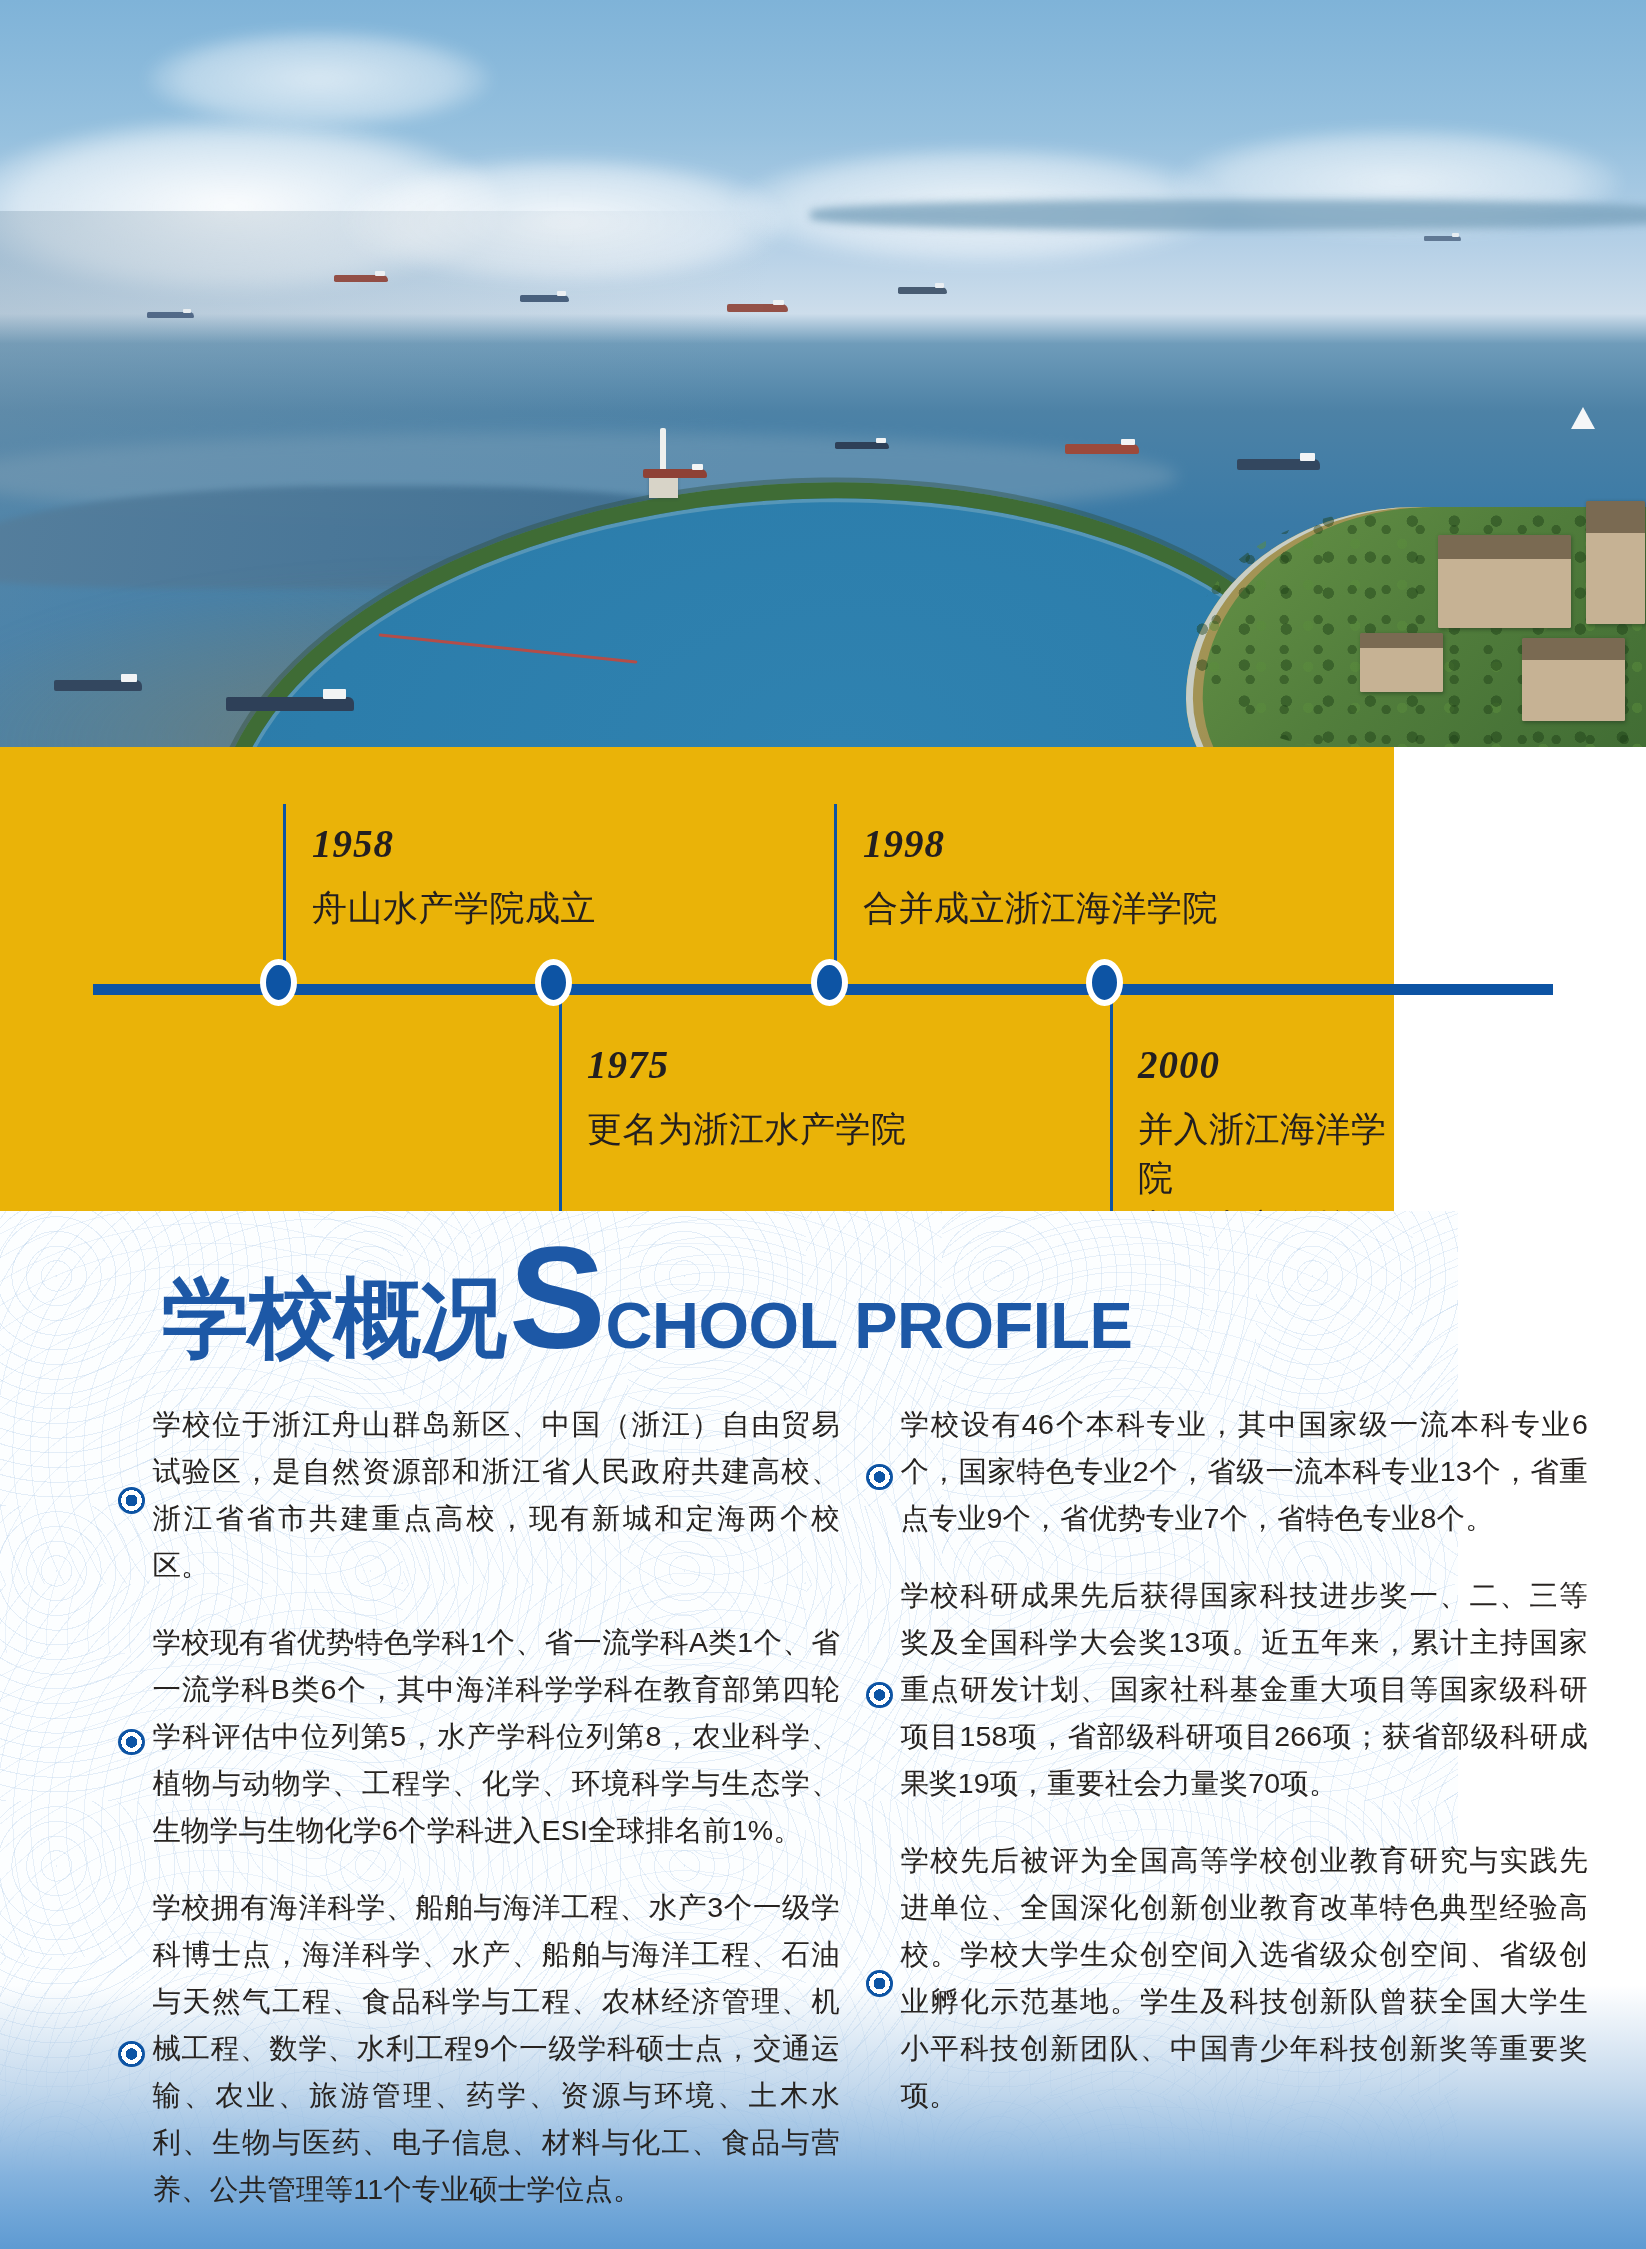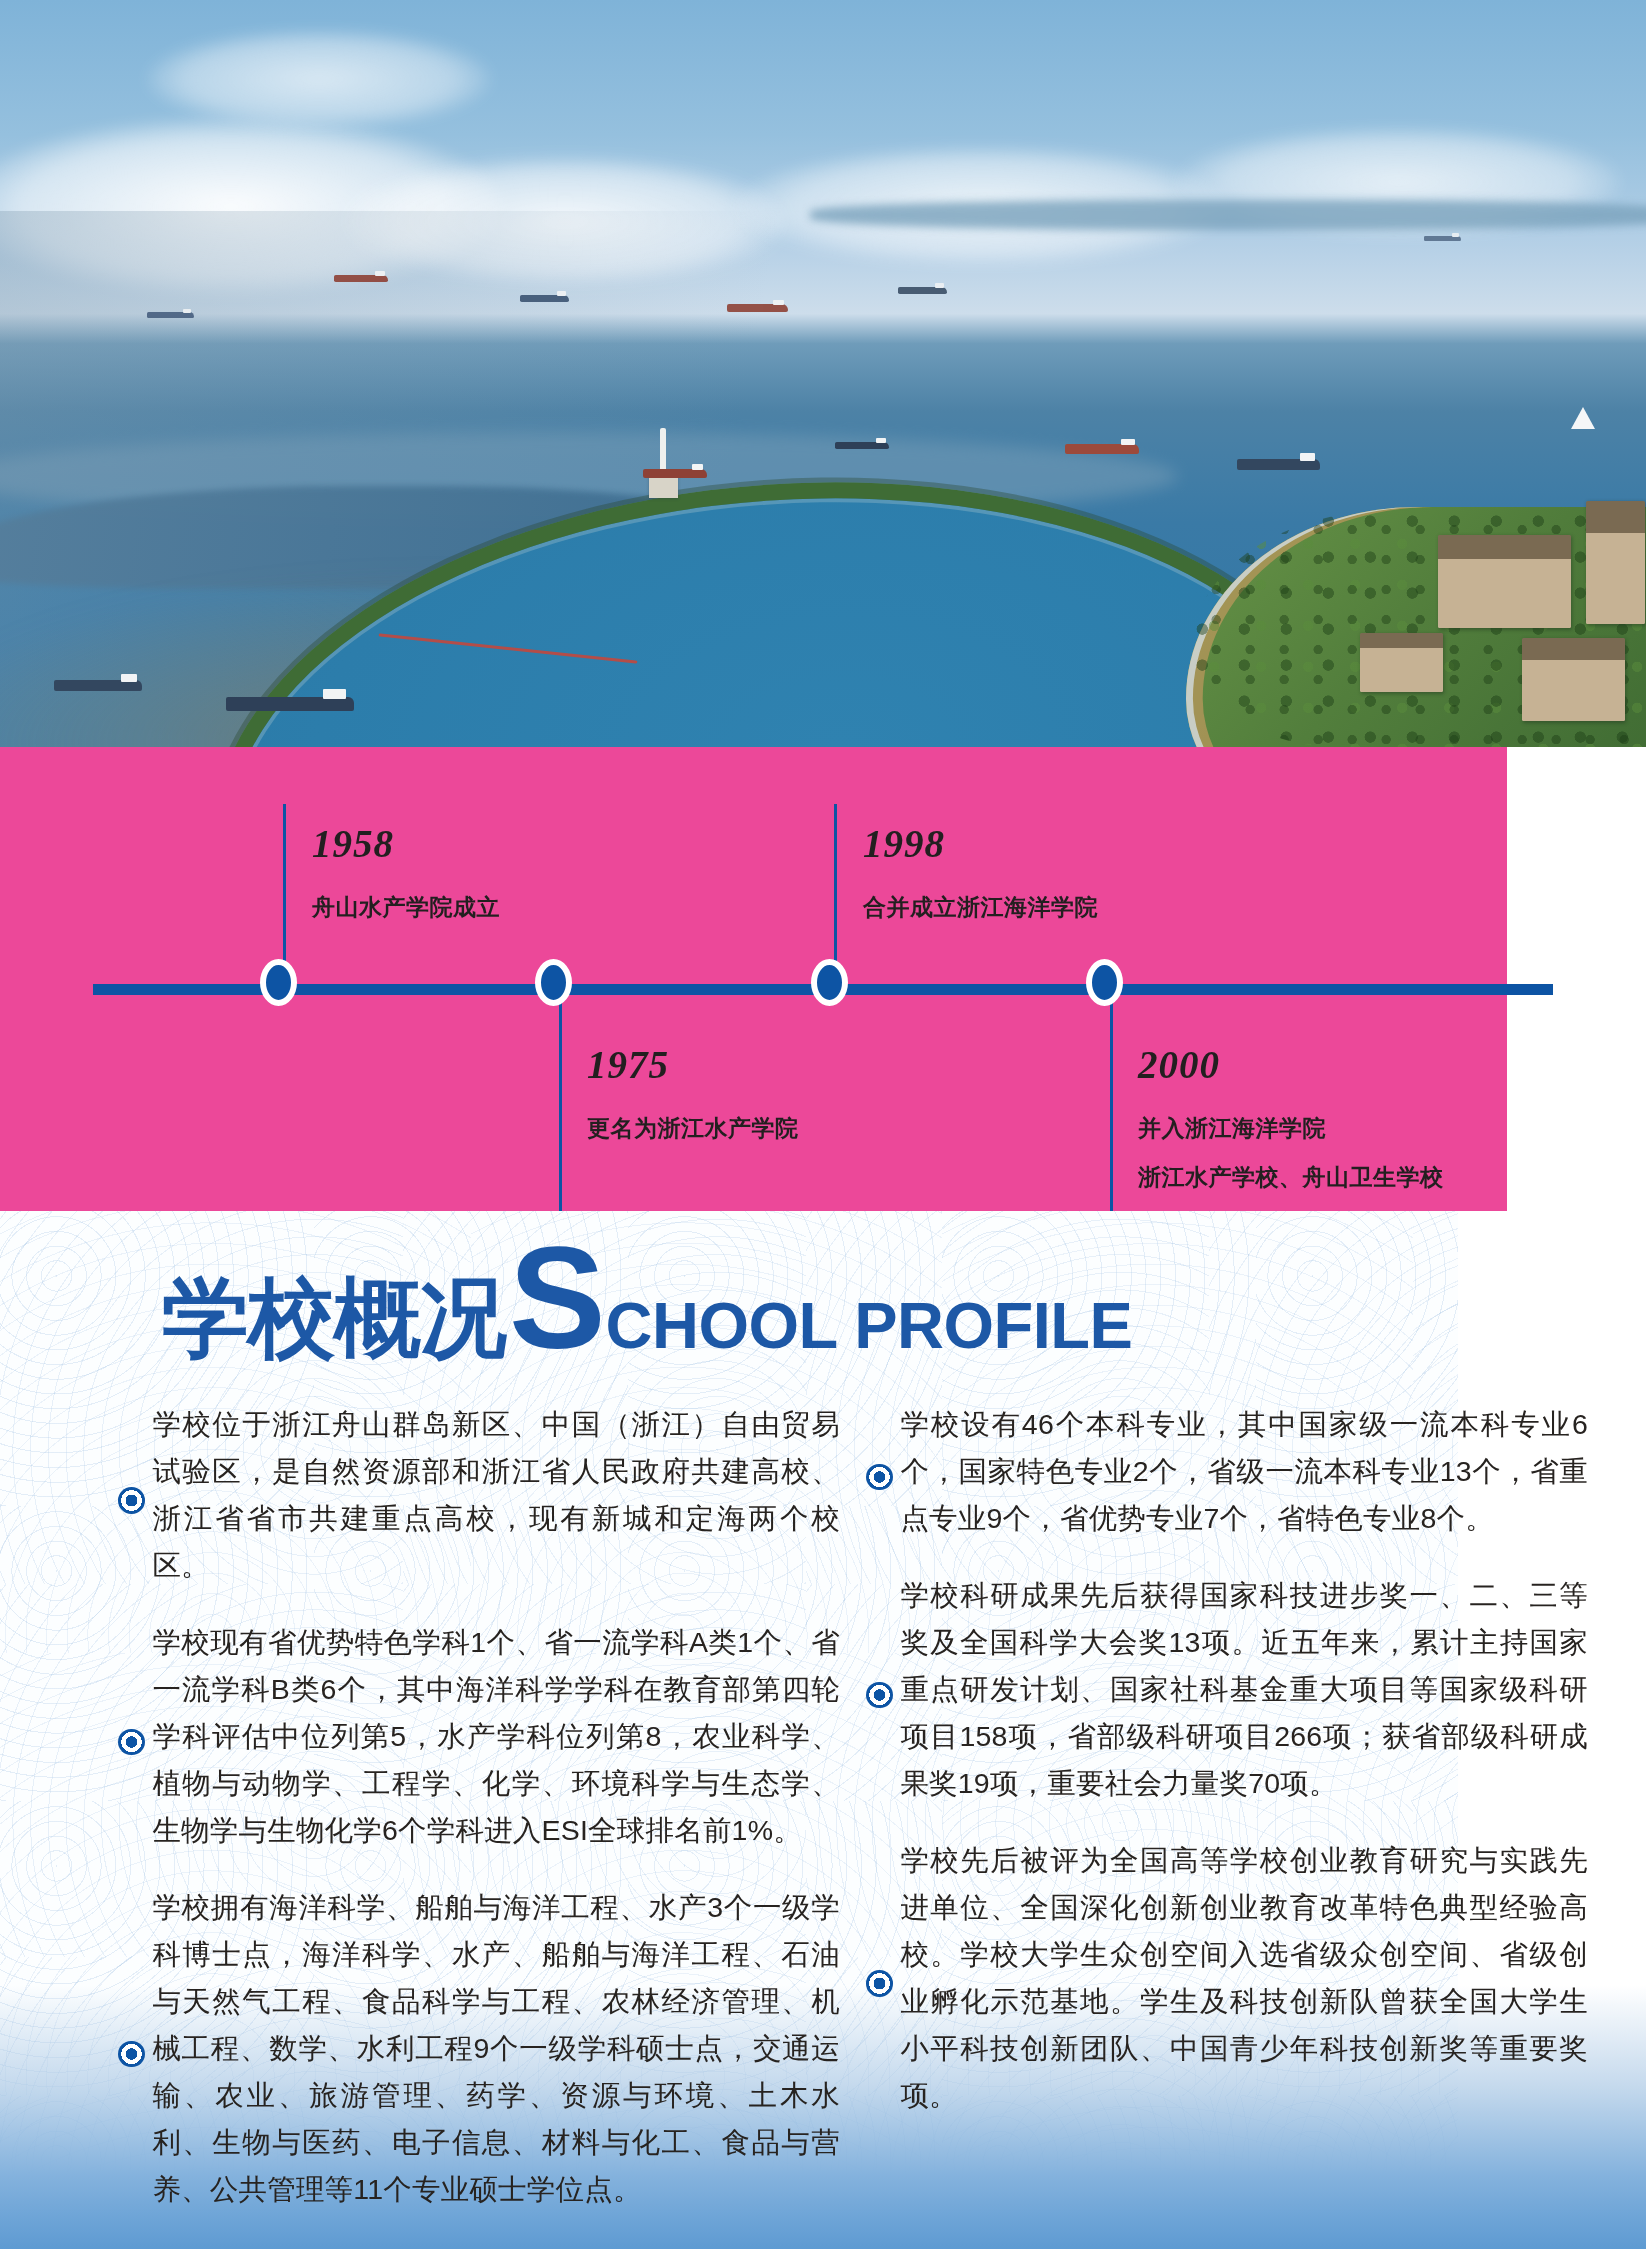--- a/index.html
+++ b/index.html
@@ -32,28 +32,28 @@
           background-image:radial-gradient(circle at 22% 28%, rgba(28,62,22,.45) 0 5.4px, rgba(0,0,0,0) 5.9px),
                            radial-gradient(circle at 68% 62%, rgba(24,55,18,.4) 0 4.4px, rgba(0,0,0,0) 4.9px),
                            radial-gradient(circle at 45% 80%, rgba(90,140,60,.5) 0 4.9px, rgba(0,0,0,0) 5.4px);
           background-size:42px 36px, 34px 30px, 47px 41px; }
   .bldg { position:absolute; background:linear-gradient(to bottom,#7a6a52 0 26%,#c6b294 26% 100%); box-shadow:1px 1.5px 3.9px rgba(30,50,30,.45); border-radius:1.5px; }
   .ship { position:absolute; border-radius:2px 5.9px 2px 2px; }
   .ship::after { content:""; position:absolute; right:6%; top:-55%; width:18%; height:70%; background:#f2f4f5; border-radius:1px; }
   .sail { position:absolute; width:0; height:0; border-left:12.8px solid transparent; border-right:12.8px solid transparent; border-bottom:22.6px solid #f4f6f7; filter:blur(0.5px); }
 
   
-  .timeline { position:absolute; left:0; top:747px; width:1507px; height:464px; background:#ec4899; }
+  .timeline { position:absolute; left:0; top:747px; width:1394px; height:464px; background:#eab308; }
   .tl-line { position:absolute; left:93px; top:237px; width:1460px; height:10.8px; background:#0d54a4; }
   .tl-dot { position:absolute; width:37px; height:47px; border-radius:50%; background:#0d54a4; border:6.4px solid #ffffff; }
   .tl-vline { position:absolute; width:3.4px; background:#0d54a4; }
   .tl-entry { position:absolute; color:#231f20; }
   .tl-year { font-family:"Liberation Serif","DejaVu Serif",serif; font-style:italic; font-weight:700;
              font-size:39px; letter-spacing:1px; margin-bottom:16.7px; }
-  .tl-lines { font-size:23px; line-height:49px; font-weight:700; letter-spacing:0.5px; }
+  .tl-lines { font-size:35px; line-height:49px; font-weight:400; letter-spacing:0.5px; }
 
   
   .profile { position:absolute; left:0; top:1211px; width:1458px; height:1039px; background:#fcfeff;
      background-image:
        repeating-radial-gradient(circle at 18% 22%, rgba(170,200,230,.30) 0 1px, rgba(0,0,0,0) 1px 14.7px),
        repeating-radial-gradient(circle at 78% 64%, rgba(170,200,230,.26) 0 1px, rgba(0,0,0,0) 1px 17.7px),
        repeating-radial-gradient(circle at 45% 96%, rgba(170,200,230,.22) 0 1px, rgba(0,0,0,0) 1px 20.6px);
      background-size:314px 295px, 403px 373px, 471px 442px; }
   .bottom-grad { position:absolute; left:0; bottom:0; width:1647px; height:265px;
      background:linear-gradient(to bottom, rgba(189,214,235,0) 0%, rgba(175,203,230,.72) 38%, #84b2dd 72%, #5d9ad2 100%); }

